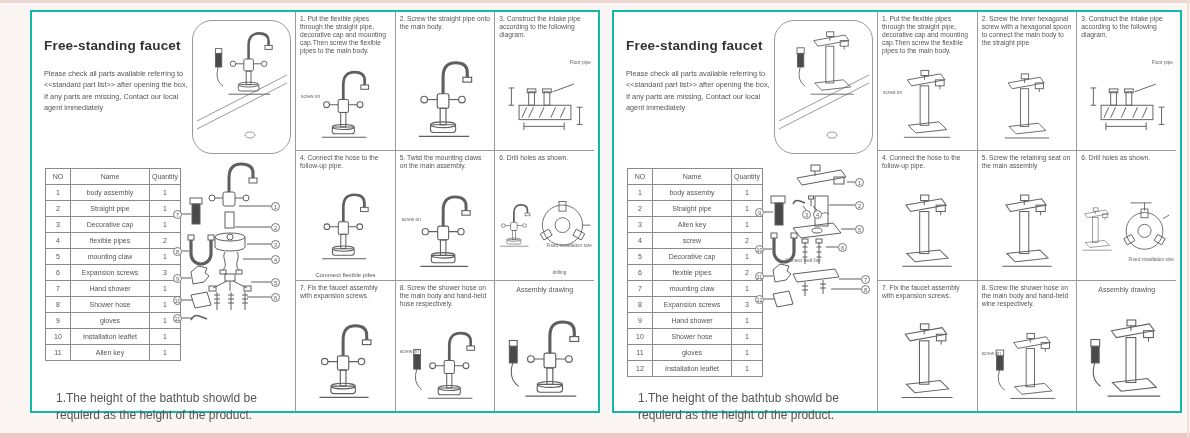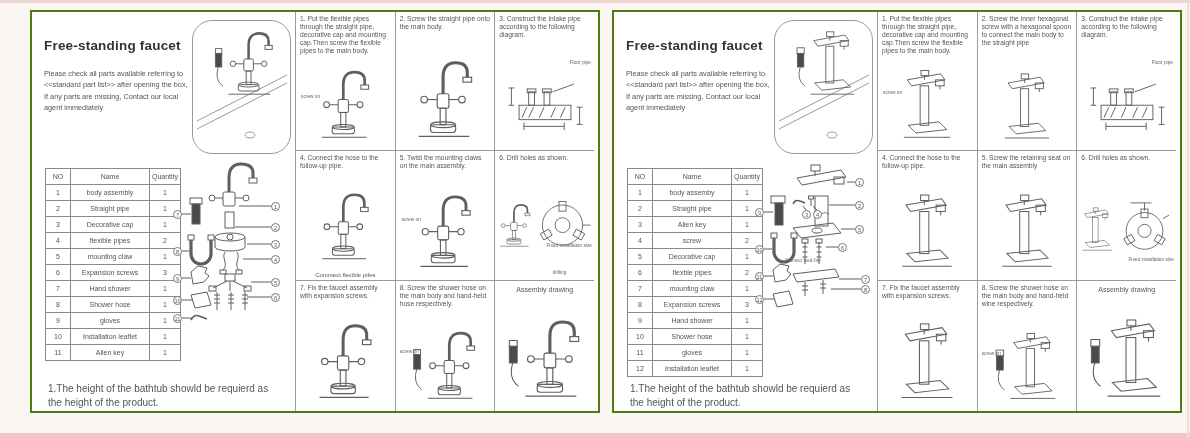--- a/index.html
+++ b/index.html
@@ -9,40 +9,40 @@
     font-family:"Liberation Sans","DejaVu Sans",sans-serif;
     color:#444;
   }
   .band{position:absolute;left:0;right:0}
   .band-top{top:0;height:3px;background:#eed6d2}
   .band-bottom{bottom:0;height:5px;background:#ecc9c4}
   .edge-right{position:absolute;right:1px;top:0;bottom:0;width:2px;background:#f1dcd8}
 
   .page{
     position:absolute;top:10px;width:570px;height:403px;background:#fff;
-    border:2px solid #4d7c0f;box-sizing:border-box;
+    border:2px solid #14b8a6;box-sizing:border-box;
   }
   .title{position:absolute;left:12px;top:26px;margin:0;font-size:13.5px;font-weight:bold;color:#333;letter-spacing:.2px}
   .intro{position:absolute;left:12px;top:56px;width:147px;margin:0;font-size:7.3px;line-height:1.55;color:#555}
   .hero{position:absolute;left:160px;top:8px;width:97px;height:132px;border:1px solid #9a9a9a;border-radius:20px;overflow:hidden}
 
   table.parts{position:absolute;left:13px;top:156px;border-collapse:collapse;font-size:7px;color:#555}
   table.parts th,table.parts td{border:1px solid #8a8a8a;text-align:center;padding:0 2px;height:15px;font-weight:normal}
   table.parts td:nth-child(1),table.parts th:nth-child(1){width:20px}
   table.parts td:nth-child(2),table.parts th:nth-child(2){width:74px}
   table.parts td:nth-child(3),table.parts th:nth-child(3){width:26px}
 
   .exploded{position:absolute;left:133px;top:140px;width:132px;height:228px}
   .callout{
     position:absolute;width:9px;height:9px;border:1px solid #777;border-radius:50%;
     font-size:5.6px;line-height:9px;text-align:center;color:#555;background:#fff;box-sizing:border-box;
   }
   .diag-note{position:absolute;font-size:4.6px;color:#666;white-space:nowrap}
 
-  .note{position:absolute;left:12px;top:366px;width:235px;margin:4px;font-size:10px;line-height:1.4;color:#555}
+  .note{position:absolute;left:12px;top:366px;width:235px;margin:12px;font-size:12px;line-height:1.4;color:#555}
 
   .steps{
     position:absolute;left:263px;top:0;width:299px;height:399px;
     display:grid;grid-template-columns:repeat(3,1fr);grid-template-rows:138px 130px 131px;
   }
   .cell{position:relative;border-left:1px solid #9a9a9a;border-top:1px solid #9a9a9a;padding:3px 4px;box-sizing:border-box;overflow:hidden}
   .cell.r1{border-top:none}
   .step-text{margin:0;font-size:6.7px;line-height:1.2;color:#555}
   .assembly .step-text{text-align:center;font-size:7px;margin-top:2px}
   .fig{position:absolute;left:0;right:0;bottom:3px;text-align:center}

